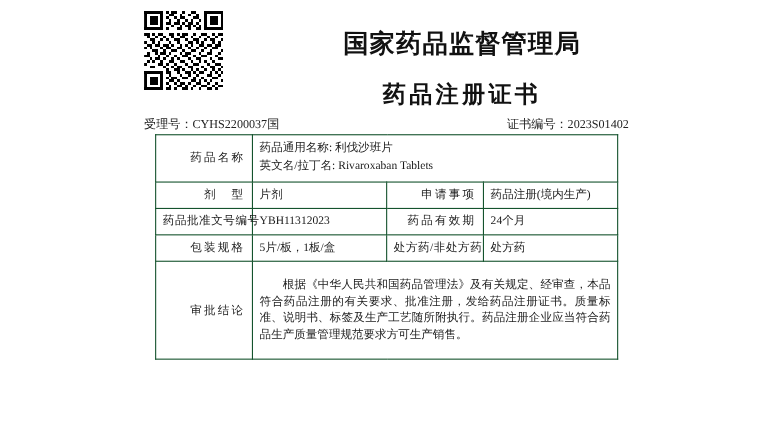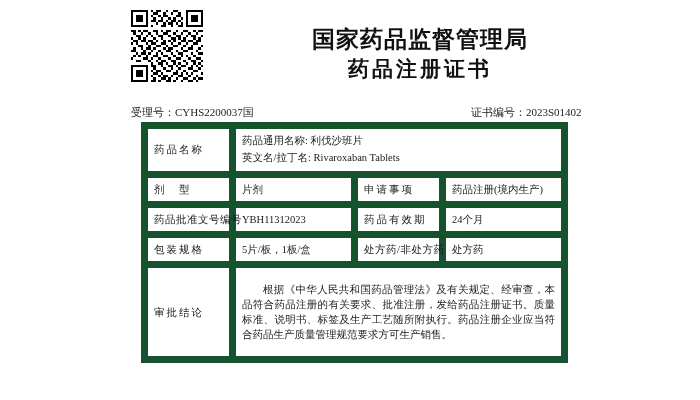--- a/index.html
+++ b/index.html
@@ -42,20 +42,21 @@
     text-align: center;
   }
   .org-title {
     font-family: "Liberation Serif", serif;
     font-size: 23px;
     font-weight: bold;
     letter-spacing: 1px;
     color: #111;
   }
   .cert-title {
+    margin-top: 17px;
     font-family: "Liberation Serif", serif;
     font-size: 21px;
     font-weight: bold;
     letter-spacing: 3px;
     color: #111;
   }
 
   
   .meta-row {
     position: absolute;
@@ -66,44 +67,44 @@
     color: #222;
   }
   .meta-accept {
     position: absolute;
     left: 0;
     top: 0;
     white-space: nowrap;
   }
   .meta-cert {
     position: absolute;
-    left: 340px;
+    left: 330px;
     top: 0;
     white-space: nowrap;
   }
 
   
   .tbl {
     position: absolute;
     left: 141px;
     top: 122px;
     width: 420px;
     border-collapse: collapse;
     table-layout: fixed;
     font-size: 10.5px;
   }
   .tbl td {
-    border: 7px solid #14532d;
+    border: 1px solid #14532d;
     padding: 4px 6px;
     vertical-align: middle;
     color: #1a1a1a;
     line-height: 1.45;
   }
   .lbl {
-    text-align: left;
+    text-align: right;
     letter-spacing: 2px;
     white-space: nowrap;
   }
   .lbl-tight {
     text-align: right;
     letter-spacing: 0.5px;
     white-space: nowrap;
   }
   .val {
     text-align: left;

